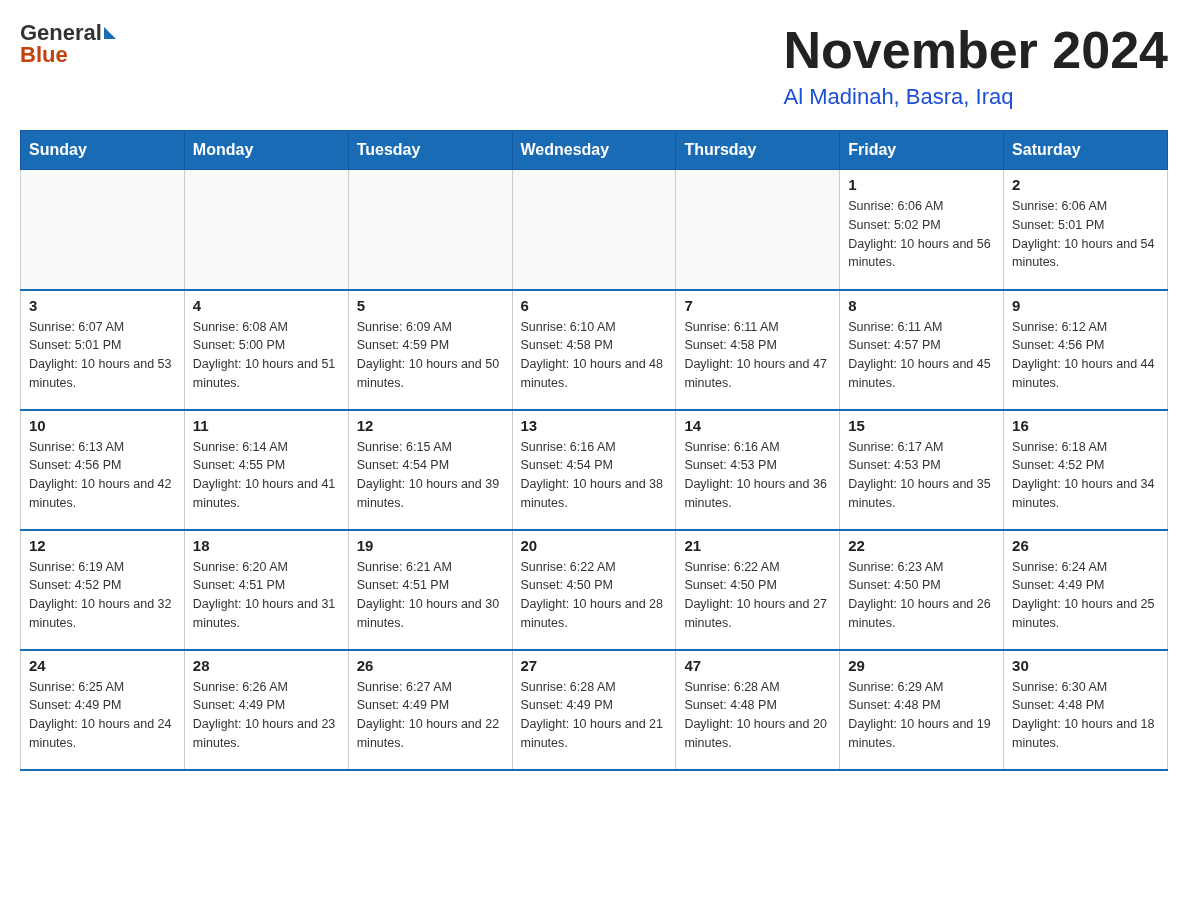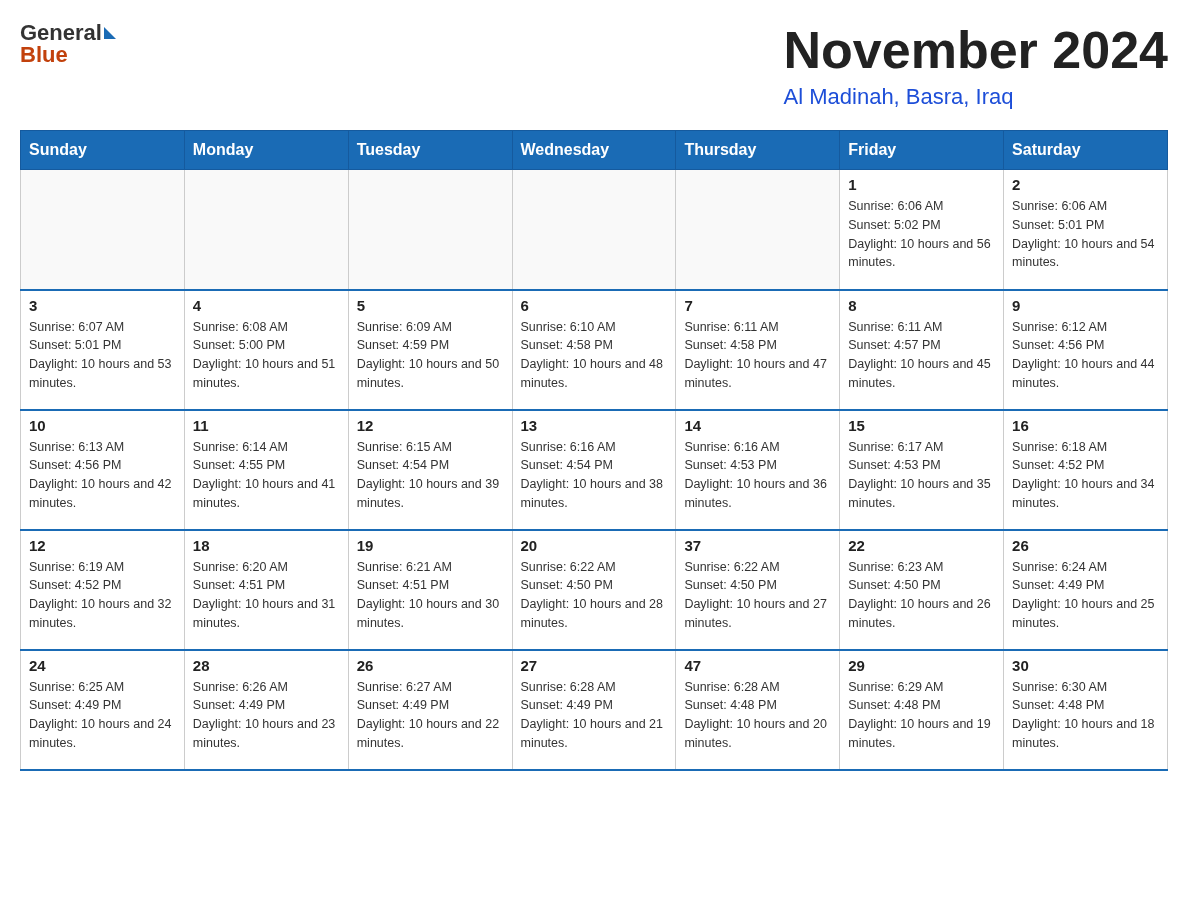--- a/index.html
+++ b/index.html
@@ -218,21 +218,21 @@
         </td>
         <td>
           <div class="day-number">19</div>
           <div class="day-info">Sunrise: 6:21 AM<br>Sunset: 4:51 PM<br>Daylight: 10 hours and 30 minutes.</div>
         </td>
         <td>
           <div class="day-number">20</div>
           <div class="day-info">Sunrise: 6:22 AM<br>Sunset: 4:50 PM<br>Daylight: 10 hours and 28 minutes.</div>
         </td>
         <td>
-          <div class="day-number">37</div>
+          <div class="day-number">21</div>
           <div class="day-info">Sunrise: 6:22 AM<br>Sunset: 4:50 PM<br>Daylight: 10 hours and 27 minutes.</div>
         </td>
         <td>
           <div class="day-number">22</div>
           <div class="day-info">Sunrise: 6:23 AM<br>Sunset: 4:50 PM<br>Daylight: 10 hours and 26 minutes.</div>
         </td>
         <td>
           <div class="day-number">26</div>
           <div class="day-info">Sunrise: 6:24 AM<br>Sunset: 4:49 PM<br>Daylight: 10 hours and 25 minutes.</div>
         </td>

